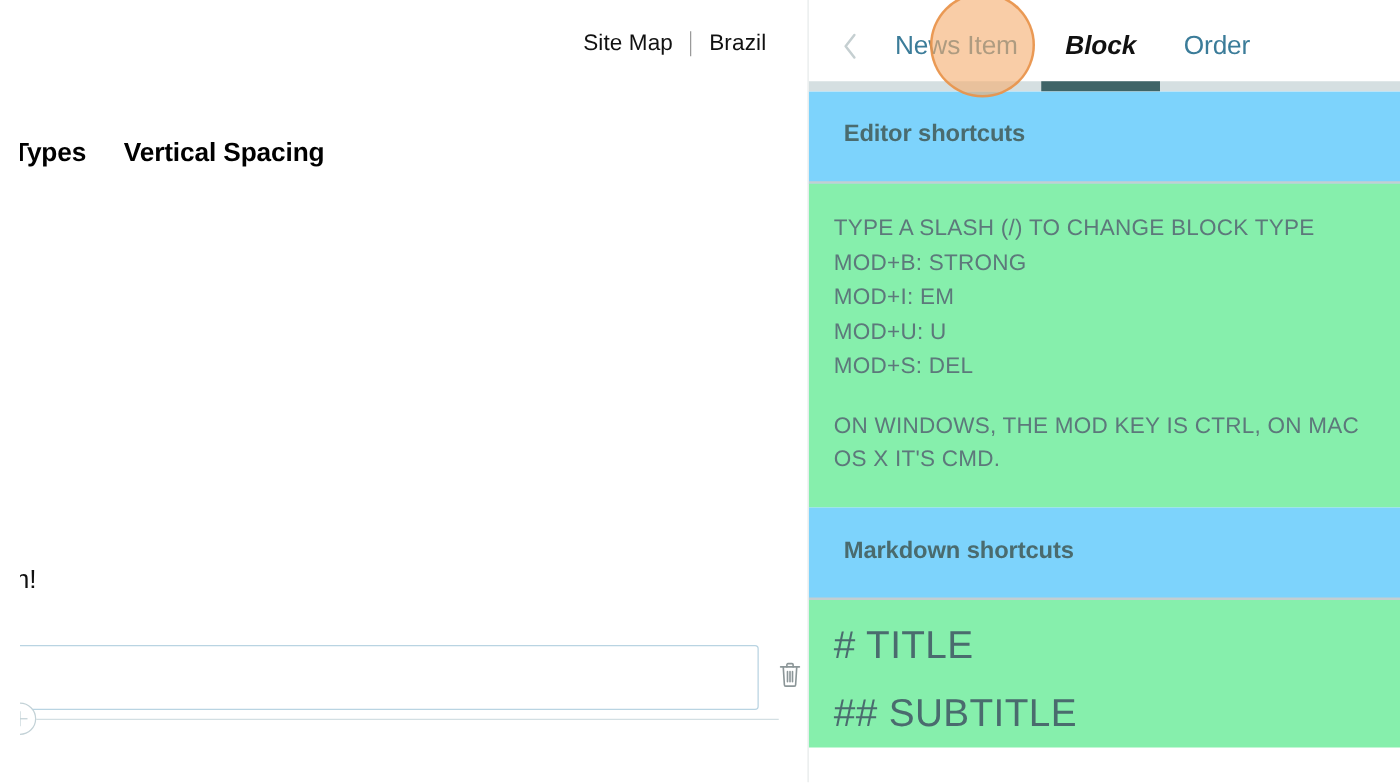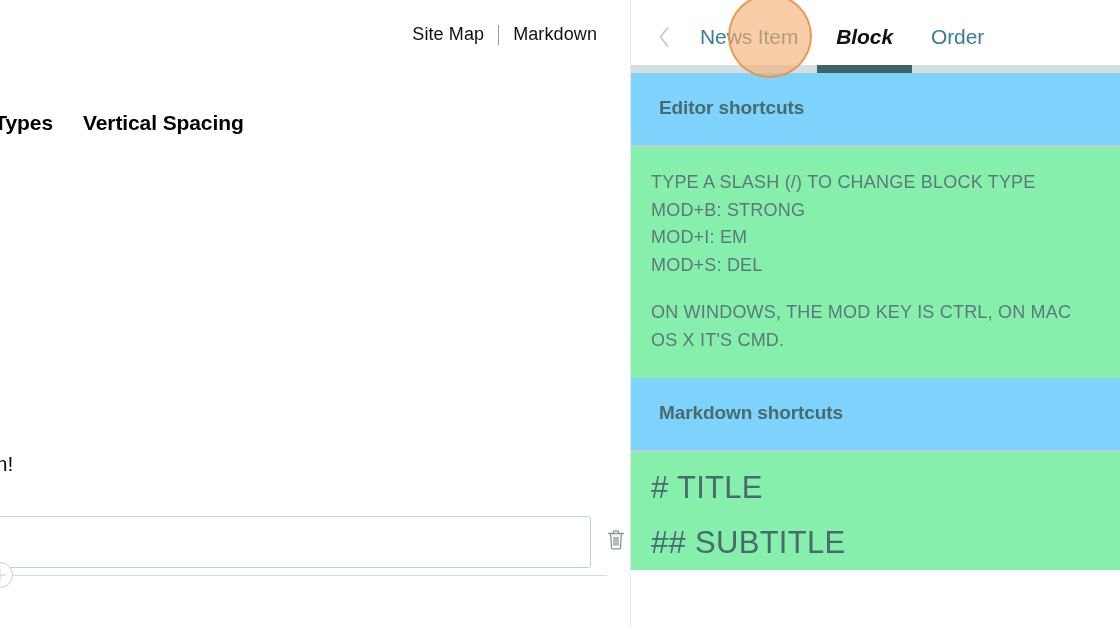--- a/index.html
+++ b/index.html
@@ -12,20 +12,21 @@
     overflow: hidden;
     background: #ffffff;
     font-family: "Liberation Sans", sans-serif;
     -webkit-font-smoothing: antialiased;
   }
   #app {
     position: relative;
     width: 974px;
     height: 626px;
     display: flex;
+    margin-left: 16px;
   }
 
   
   .canvas {
     position: relative;
     width: 630px;
     height: 626px;
     background: #ffffff;
     overflow: hidden;
     flex: 0 0 630px;
@@ -283,21 +284,21 @@
 </head>
 <body>
 
 <div id="app">
 
   <div class="canvas">
 
     <div class="utility-nav">
       <a class="util-link" href="#">Site Map</a>
       <span class="util-sep"></span>
-      <a class="util-link" href="#">Markdown</a>
+      <a class="util-link" href="#">Brazil</a>
     </div>
 
     <div class="main-nav">
       <a class="nav-item" href="#">Content Types</a>
       <a class="nav-item" href="#">Vertical Spacing</a>
     </div>
 
     <p class="page-body">f Brazil and an architectural gem!</p>
 
     <div class="block-row">
@@ -340,20 +341,21 @@
 
     <div class="sidebar-section">
       <div class="section-header">
         <h2 class="section-title">Editor shortcuts</h2>
       </div>
       <div class="section-body">
         <ul class="shortcut-list">
           <li>TYPE A SLASH (/) TO CHANGE BLOCK TYPE</li>
           <li>MOD+B: STRONG</li>
           <li>MOD+I: EM</li>
+          <li>MOD+U: U</li>
           <li>MOD+S: DEL</li>
         </ul>
         <p class="shortcut-note">ON WINDOWS, THE MOD KEY IS CTRL, ON MAC OS X IT'S CMD.</p>
       </div>
     </div>
 
     <div class="sidebar-section md-section">
       <div class="section-header">
         <h2 class="section-title">Markdown shortcuts</h2>
       </div>

